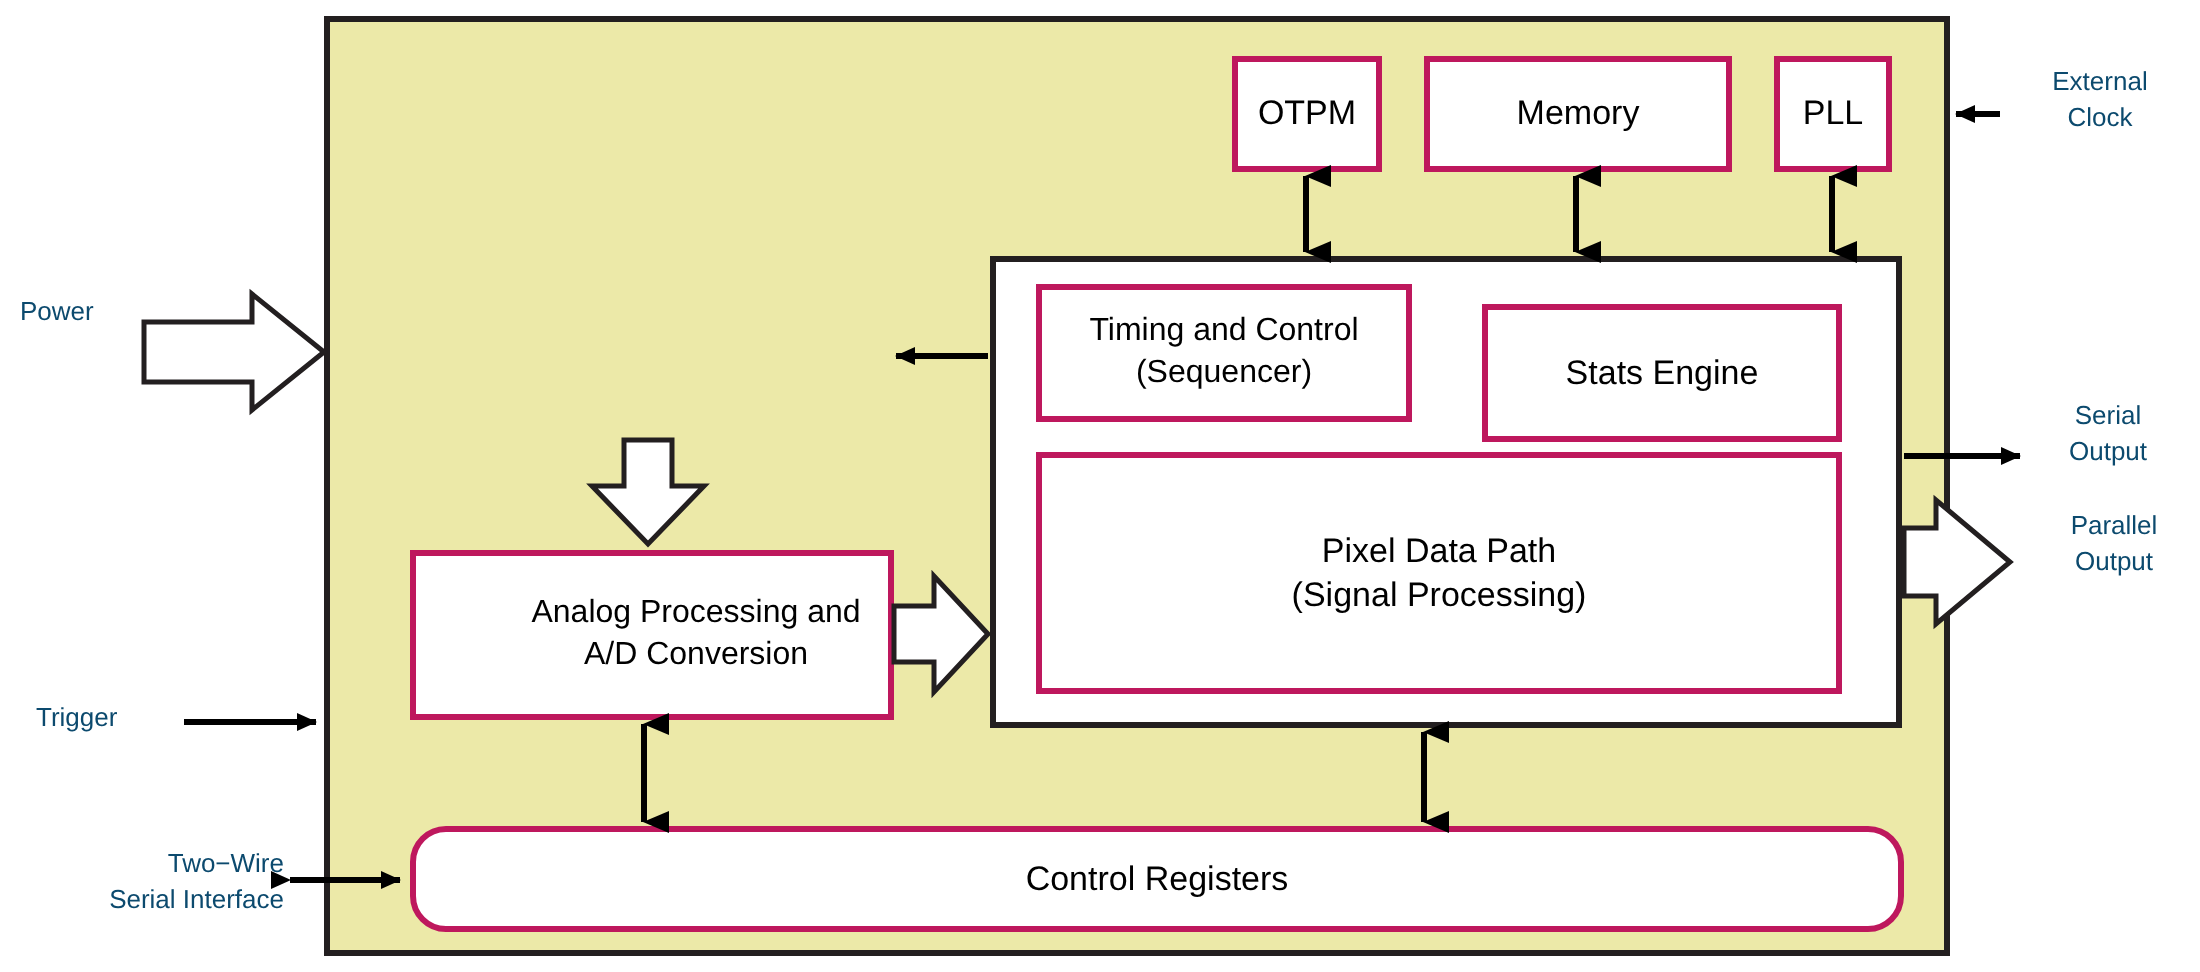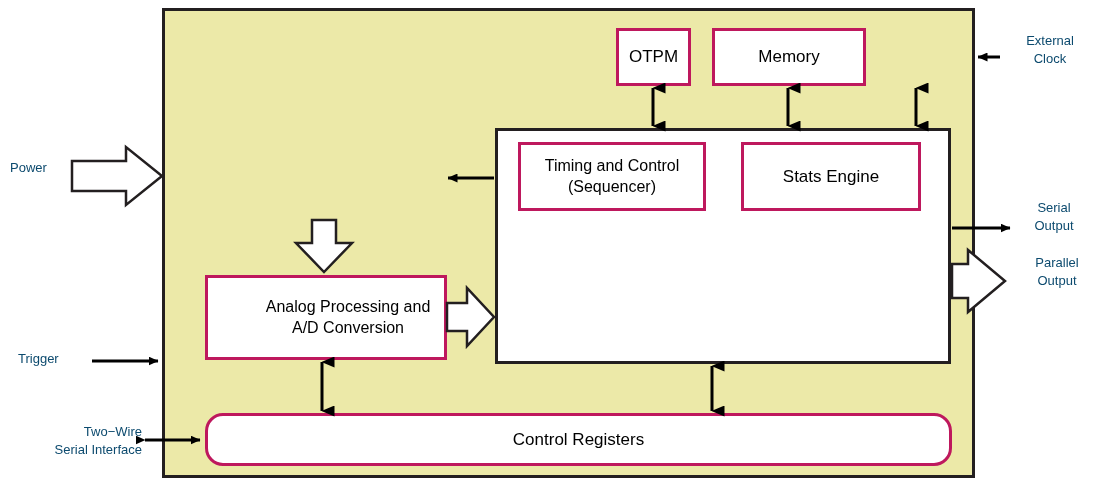--- a/index.html
+++ b/index.html
@@ -42,35 +42,35 @@
   }
   .blk .ln { display: block; white-space: nowrap; }
 
   
   #aps          { left: 202px; top: 28px;  width: 242px; height: 193px; font-size: 17px; }
   #otpm         { left: 616px; top: 28px;  width: 75px;  height: 58px;  font-size: 17px; }
   #memory       { left: 712px; top: 28px;  width: 154px; height: 58px;  font-size: 17px; }
   #pll          { left: 887px; top: 28px;  width: 59px;  height: 58px;  font-size: 17px; }
   #core         { left: 495px; top: 128px; width: 456px; height: 236px; background:#ffffff; border:3px solid #231f20; box-sizing:border-box; position:absolute; }
   #timing       { left: 518px; top: 142px; width: 188px; height: 69px;  font-size: 16px; }
-  #stats        { left: 741px; top: 142px; width: 180px; height: 69px;  font-size: 17px; }
+  #stats        { left: 741px; top: 152px; width: 180px; height: 69px;  font-size: 17px; }
   #datapath     { left: 518px; top: 226px; width: 403px; height: 121px; font-size: 17px; }
   #analog       { left: 205px; top: 275px; width: 242px; height: 85px;  font-size: 16px; padding-left: 44px; }
   #ctrlreg      { left: 205px; top: 413px; width: 747px; height: 53px;  font-size: 17px; border-radius: 18px; }
 
   
   .extlabel {
     position: absolute;
     color: #0c4a6e;
     font-size: 13px;
     line-height: 1.35;
     white-space: nowrap;
   }
   .extlabel .ln { display: block; }
-  #lbl-power     { left: 10px;  top: 159px; }
+  #lbl-power     { left: 10px;  top: 147px; }
   #lbl-trigger   { left: 18px;  top: 350px; }
   #lbl-twowire   { left: 14px;  top: 423px; text-align: right; width: 128px; }
   #lbl-extclock  { left: 1009px;top: 32px;  text-align: center; width: 82px; }
   #lbl-serial    { left: 1019px;top: 199px; text-align: center; width: 70px; }
   #lbl-parallel  { left: 1016px;top: 254px; text-align: center; width: 82px; }
 
   
   #wires {
     position: absolute;
     left: 0; top: 0;
@@ -90,30 +90,37 @@
 
 
   <div class="blk" id="otpm">
     <span class="ln">OTPM</span>
   </div>
 
   <div class="blk" id="memory">
     <span class="ln">Memory</span>
   </div>
 
+  <div class="blk" id="pll">
+    <span class="ln">PLL</span>
+  </div>
 
   <div class="blk" id="timing">
     <span class="ln">Timing and Control</span>
     <span class="ln">(Sequencer)</span>
   </div>
 
   <div class="blk" id="stats">
     <span class="ln">Stats Engine</span>
   </div>
 
+  <div class="blk" id="datapath">
+    <span class="ln">Pixel Data Path</span>
+    <span class="ln">(Signal Processing)</span>
+  </div>
 
   <div class="blk" id="analog">
     <span class="ln">Analog Processing and</span>
     <span class="ln">A/D Conversion</span>
   </div>
 
   <div class="blk" id="ctrlreg">
     <span class="ln">Control Registers</span>
   </div>
 

